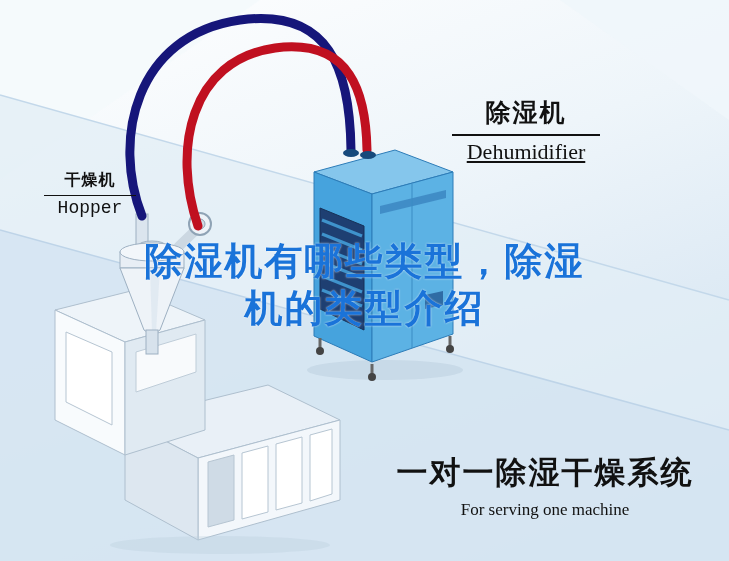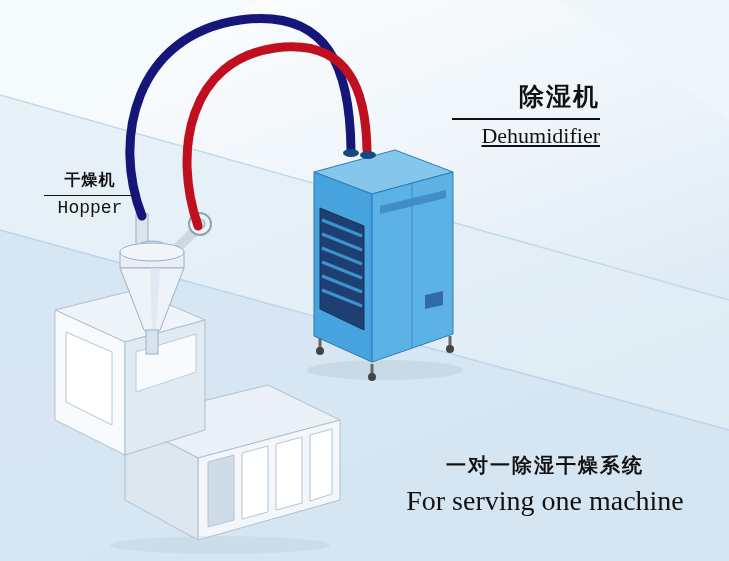--- a/index.html
+++ b/index.html
@@ -12,32 +12,32 @@
   .abs{position:absolute;}
   
   .main-title{
     left:0;top:238px;width:729px;text-align:center;
     color:#1a73d9;font-weight:bold;font-size:38px;line-height:47px;
     letter-spacing:2px;z-index:5;
     text-shadow:0 0 2px rgba(255,255,255,.8);
   }
   
   .label-block{z-index:4;text-align:center;color:#111;}
-  .label-dehum{left:452px;top:80px;width:148px;text-align:right;}
+  .label-dehum{left:452px;top:96px;width:148px;}
   .label-dehum .cn{font-size:25px;font-weight:bold;letter-spacing:2px;}
   .label-dehum .rule{border-top:2px solid #111;margin:5px 0 3px 0;}
   .label-dehum .en{font-family:"Liberation Serif",serif;font-size:22px;text-decoration:underline;}
   .label-hopper{left:44px;top:170px;width:92px;}
   .label-hopper .cn{font-size:16px;font-weight:bold;letter-spacing:1px;}
   .label-hopper .rule{border-top:1.5px solid #111;margin:4px 0 2px 0;}
   .label-hopper .en{font-family:Liberation Mono, monospace;font-size:18px;}
   
   .caption{left:380px;top:452px;width:330px;text-align:center;z-index:4;color:#111;}
-  .caption .cn{font-size:20px;font-weight:bold;letter-spacing:2px;}
-  .caption .en{font-family:"Liberation Serif",serif;font-size:28px;margin-top:6px;}
+  .caption .cn{font-size:31px;font-weight:bold;letter-spacing:2px;}
+  .caption .en{font-family:"Liberation Serif",serif;font-size:17px;margin-top:6px;}
 </style>
 </head>
 <body>
 
 <div class="canvas">
 
   <svg class="art" width="729" height="561" viewBox="0 0 729 561">
 
     <g>
       <polygon points="0,0 260,0 0,180" fill="#f4f9fc" opacity="0.9"></polygon>
@@ -132,19 +132,23 @@
     <div class="rule"></div>
     <div class="en">Dehumidifier</div>
   </div>
 
   <div class="abs label-block label-hopper">
     <div class="cn">干燥机</div>
     <div class="rule"></div>
     <div class="en">Hopper</div>
   </div>
 
+  <div class="abs main-title">
+    <div>除湿机有哪些类型，除湿</div>
+    <div>机的类型介绍</div>
+  </div>
 
   <div class="abs caption">
     <div class="cn">一对一除湿干燥系统</div>
     <div class="en">For serving one machine</div>
   </div>
 
 </div>
 
 </body></html>

